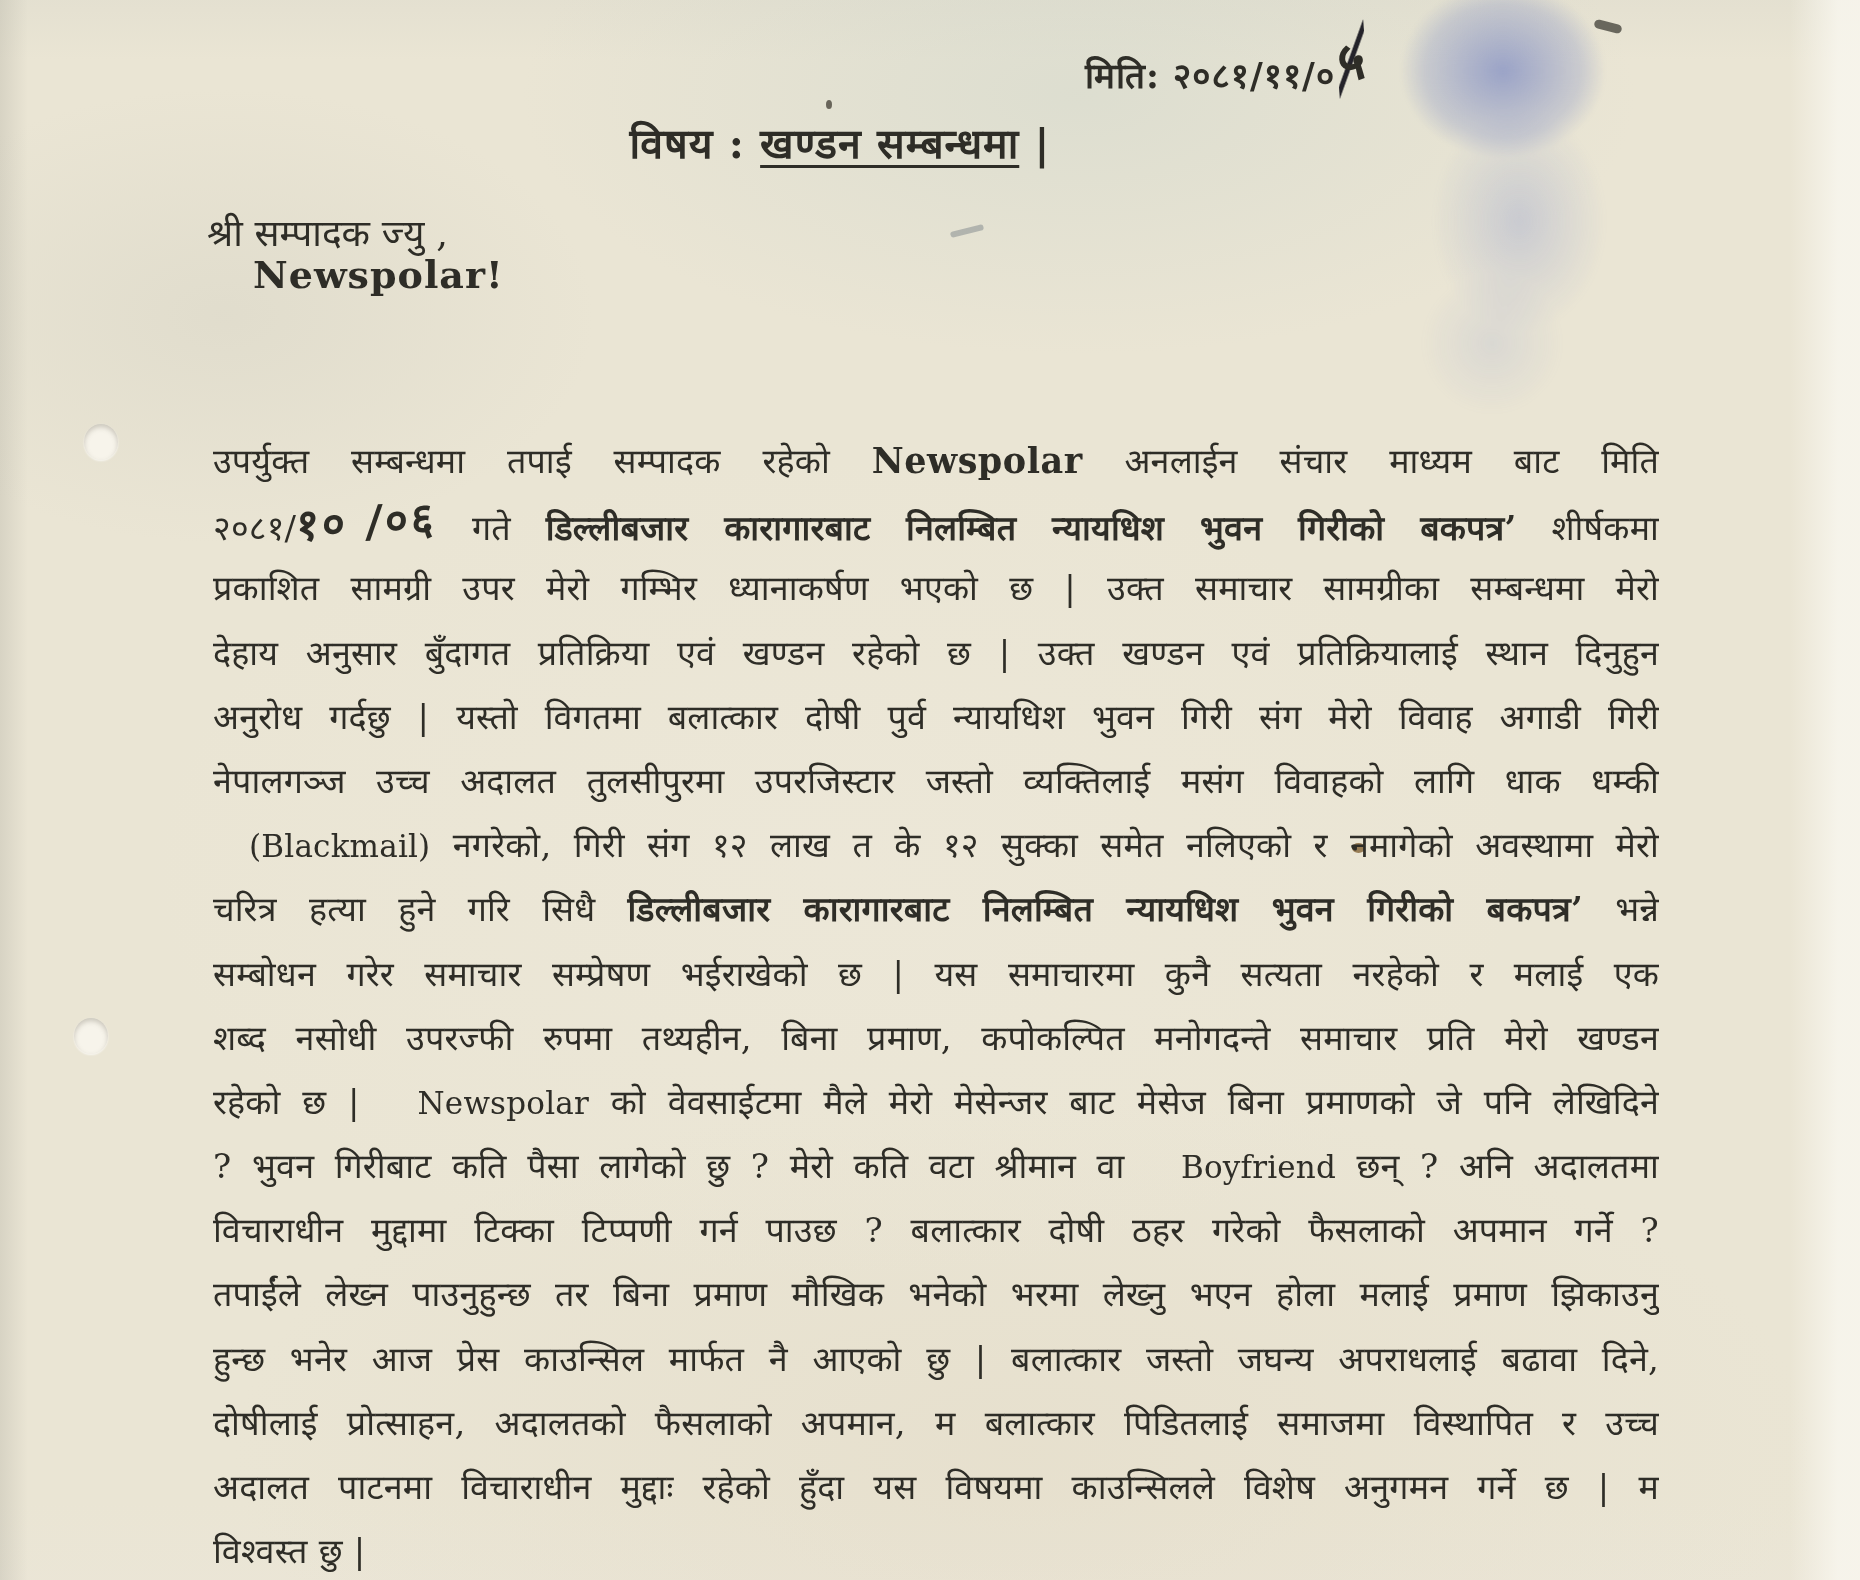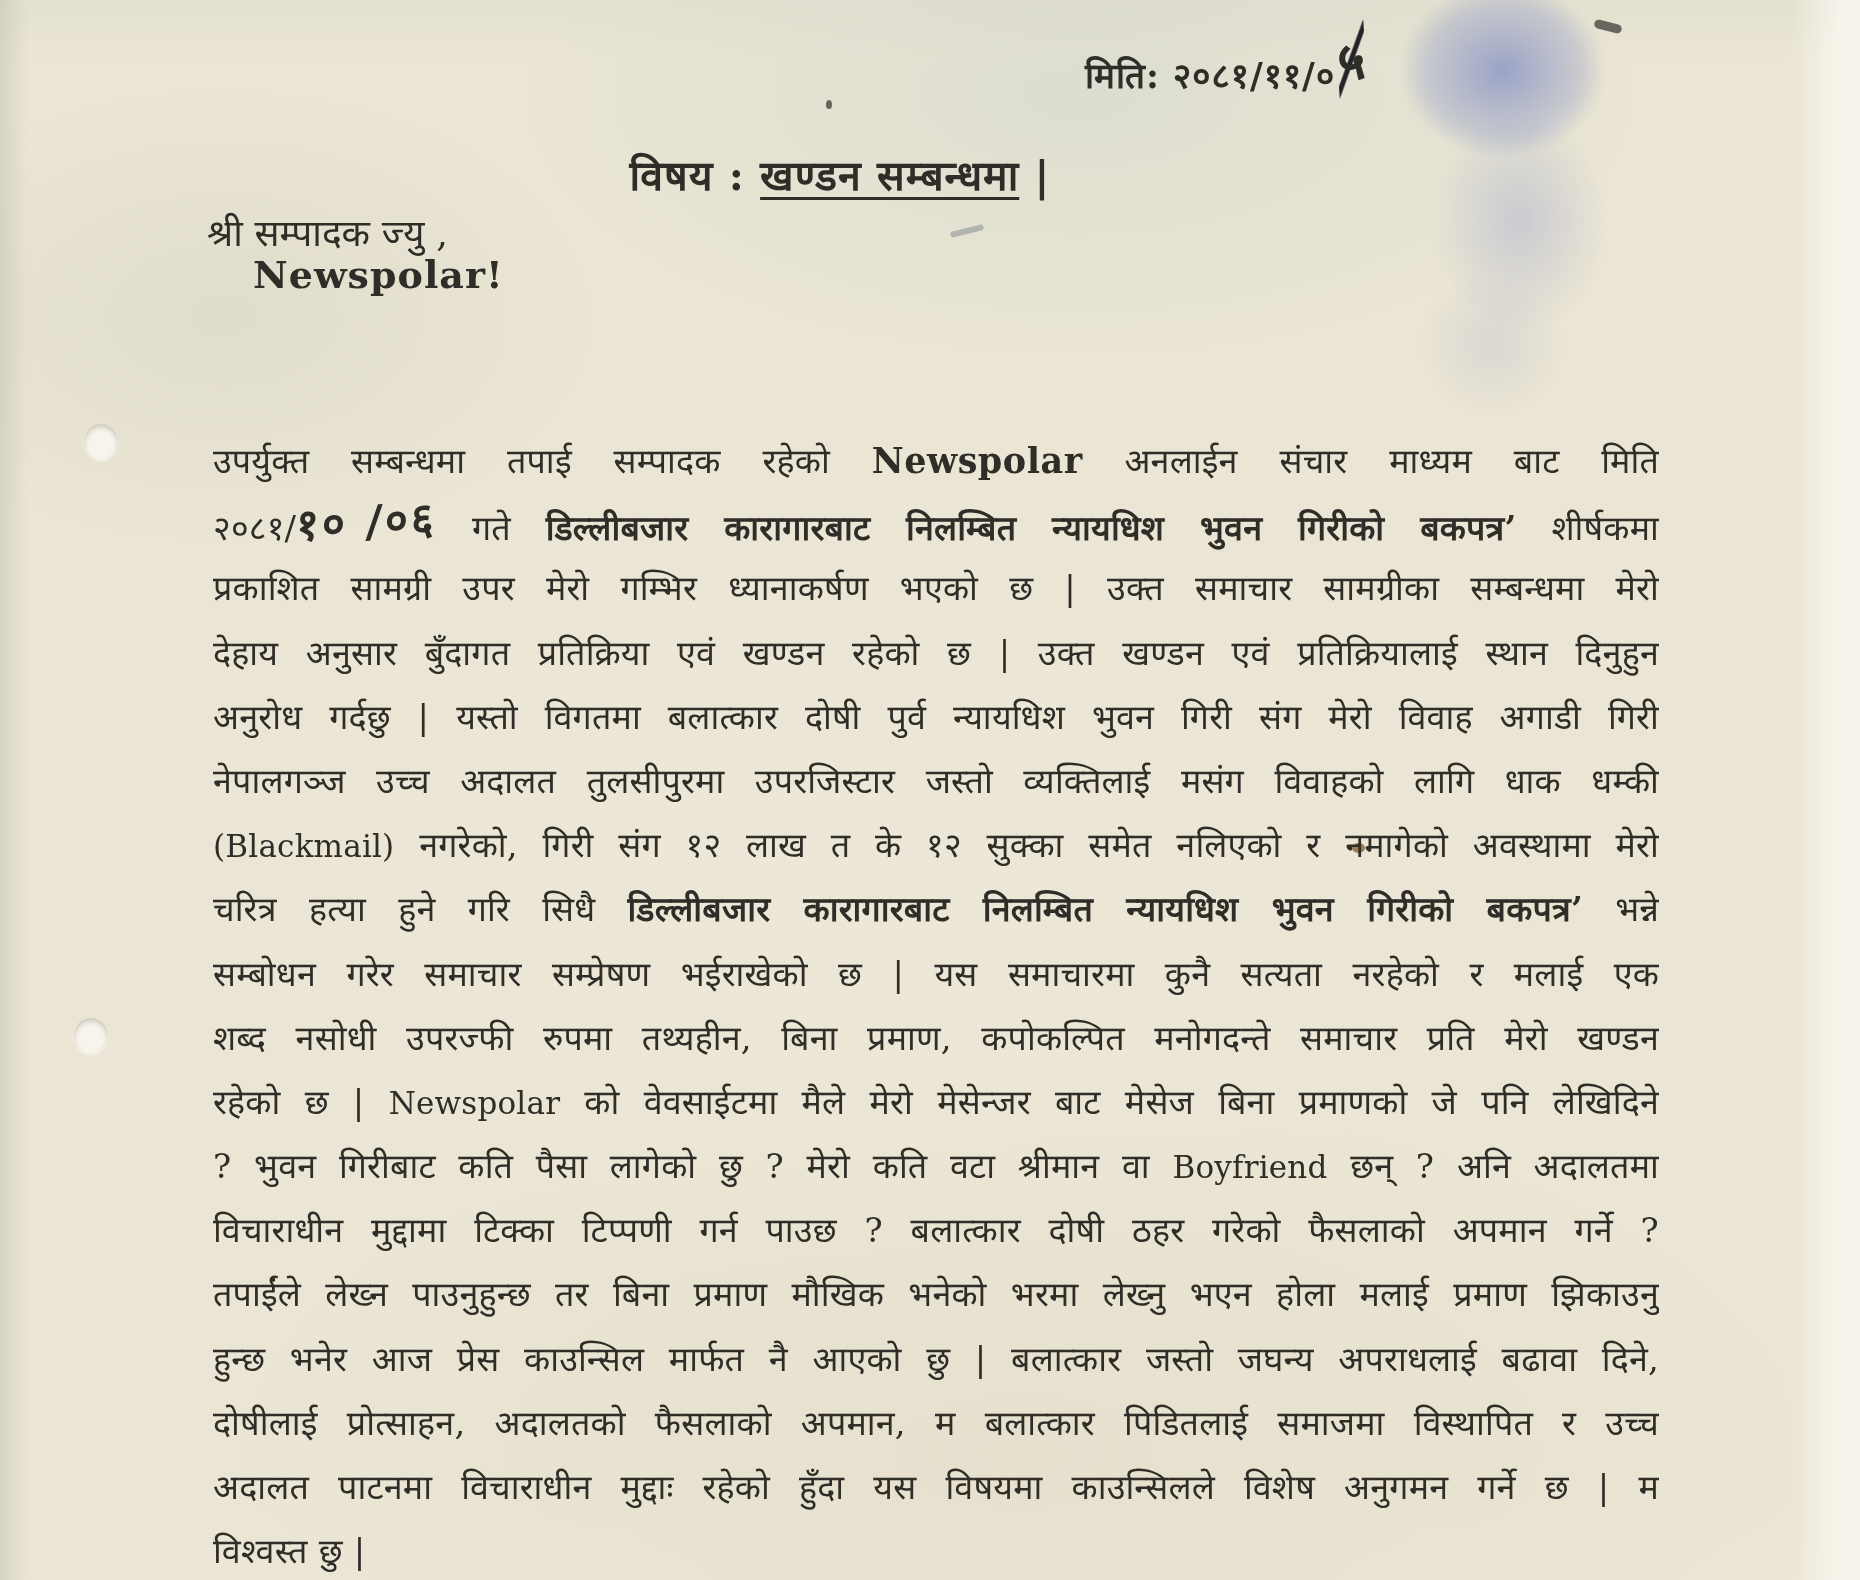--- a/index.html
+++ b/index.html
@@ -48,38 +48,38 @@
     font-size:35px;font-weight:600;letter-spacing:1px;white-space:nowrap;
   }
   .hw-date{
     display:inline-block;position:relative;top:-8px;margin-left:2px;
     font-family:"DejaVu Sans",sans-serif;font-size:54px;font-weight:700;
     transform:rotate(-10deg) skew(-6deg);
     background:linear-gradient(115deg, transparent 44%, #24232a 47%, #24232a 53%, transparent 56%);
   }
   .subject-line{
     position:absolute;top:114px;left:0;width:1680px;text-align:center;
-    font-size:41px;font-weight:700;letter-spacing:1px;margin-top:32px;
+    font-size:41px;font-weight:700;letter-spacing:1px;
   }
   .subject-line .u{
     text-decoration:underline;text-decoration-thickness:3px;text-underline-offset:7px;
   }
   .salutation{position:absolute;top:206px;left:207px;font-size:37px;}
   .addressee{position:absolute;top:252px;left:205px;font-size:38px;font-weight:700;letter-spacing:1px;margin-left:48px;}
 
   .letter-body{position:absolute;left:213px;top:424px;width:1446px;}
   .line{
     height:64.2px;line-height:73px;font-size:34px;
     text-align:justify;text-align-last:justify;
     overflow:hidden;letter-spacing:0.2px;
   }
   .line.last{text-align:left;text-align-last:left;}
   .seg-n{font-weight:400;}
   .seg-b{font-weight:700;}
-  .seg-l{font-family:"DejaVu Serif",serif;font-weight:400;font-size:31px;}
+  .seg-l{font-family:"DejaVu Serif",serif;font-weight:400;font-size:31px;margin-left:36px;}
   .seg-lb{font-family:"DejaVu Serif",serif;font-weight:700;font-size:35px;letter-spacing:0.5px;}
   .seg-hw{
     display:inline-block;font-family:"DejaVu Sans",sans-serif;
     font-size:44px;font-weight:600;letter-spacing:3px;
     transform:rotate(-3deg) skew(-5deg);position:relative;top:-3px;
   }
 </style>
 </head>
 <body>
 

